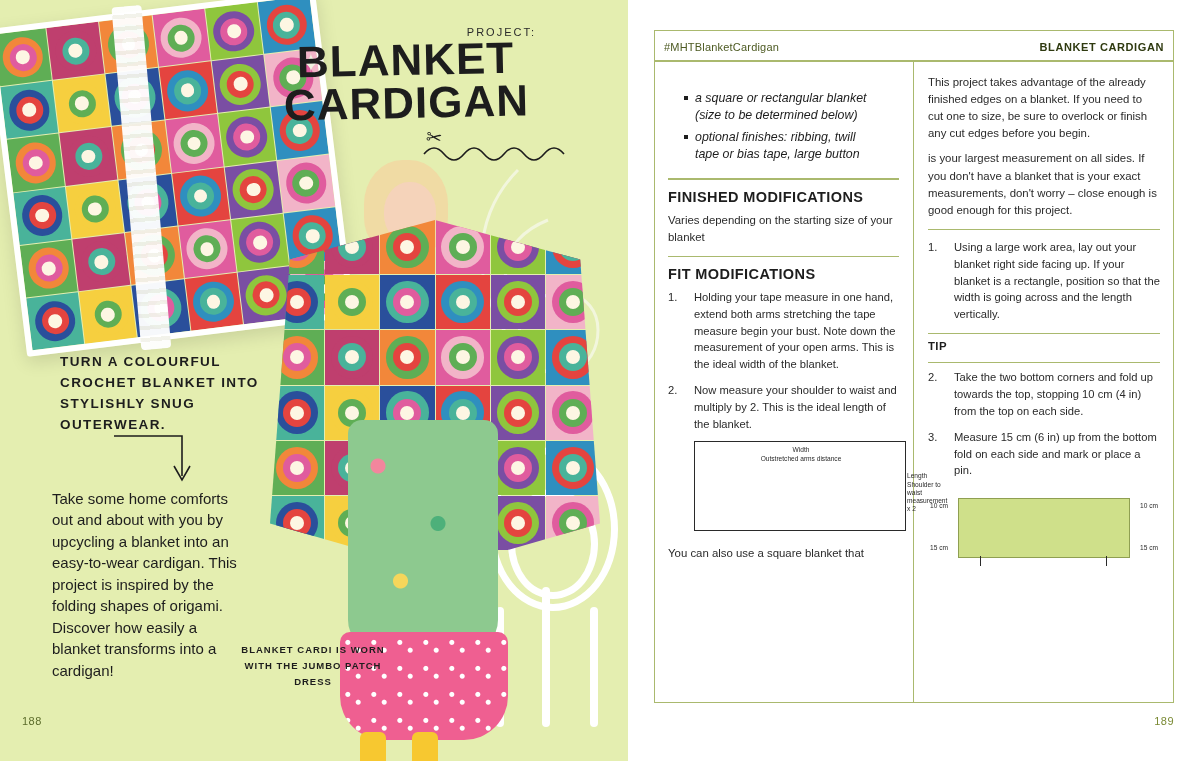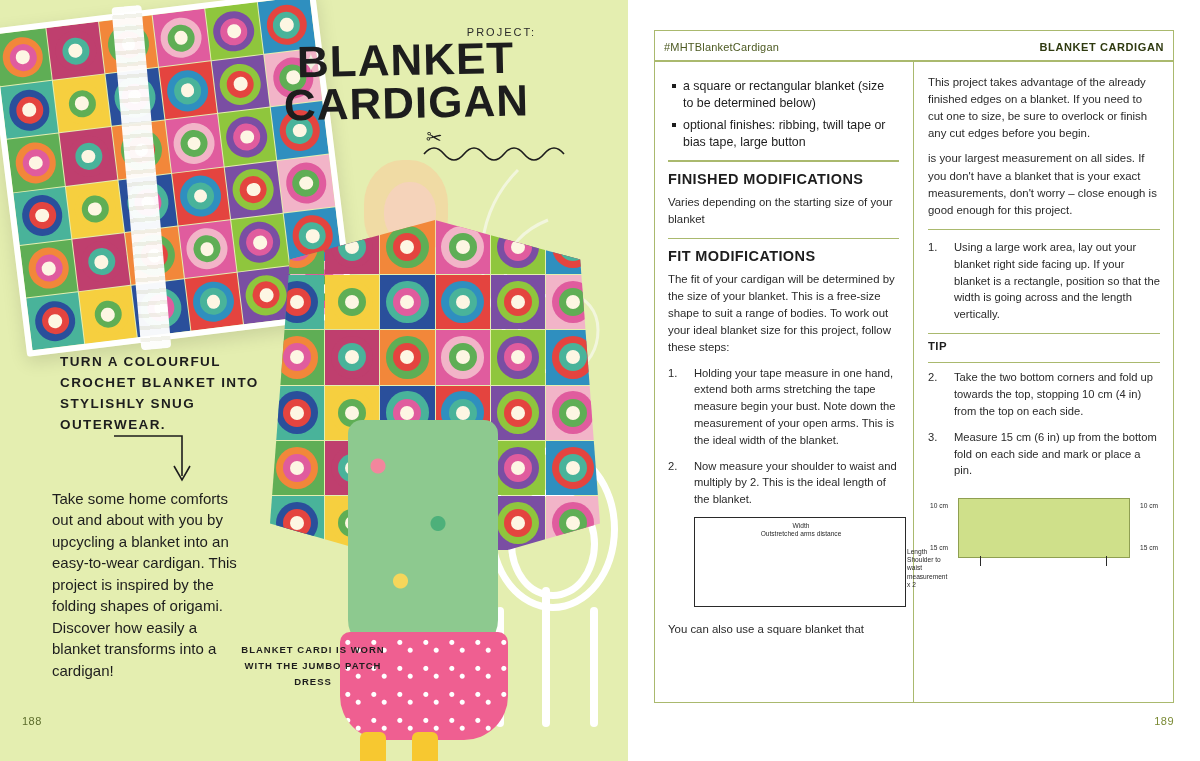--- a/index.html
+++ b/index.html
@@ -139,21 +139,21 @@
     display:flex;box-sizing:border-box;
   }
   .col{padding:12px 14px 10px 14px;box-sizing:border-box;}
   .col-left{width:50%;border-right:1.5px solid #aab96e;}
   .col-right{width:50%;}
   h2.sec{
     margin:0 0 7px 0;font-size:14.5px;letter-spacing:.4px;color:#1d1d1d;
     font-weight:bold;
   }
   .hr{height:1.2px;background:#aab96e;margin:10px 0 9px 0;}
-  ul.bul{margin:4px;padding:0;list-style:none;}
+  ul.bul{margin:16px;padding:0;list-style:none;font-style:italic;}
   ul.bul li{
     position:relative;padding-left:11px;margin-bottom:5px;
     font-size:12.4px;line-height:1.36;color:#1d1d1d;
   }
   ul.bul li:before{
     content:"";position:absolute;left:0;top:6px;width:4px;height:4px;background:#1d1d1d;
   }
   p.body{margin:0 0 8px 0;font-size:11.4px;line-height:1.5;color:#2a2a2a;}
   ol.num{margin:4px 0 0 0;padding:0;list-style:none;counter-reset:n;}
   ol.num li{
@@ -621,21 +621,20 @@
         </ul>
 
         <div class="hr"></div>
 
         <h2 class="sec">FINISHED MODIFICATIONS</h2>
         <p class="body">Varies depending on the starting size of your blanket</p>
 
         <div class="hr"></div>
 
         <h2 class="sec">FIT MODIFICATIONS</h2>
-        <p class="body">The fit of your cardigan will be determined by the size of your blanket. This is a free-size shape to suit a range of bodies. To work out your ideal blanket size for this project, follow these steps:</p>
 
         <ol class="num">
           <li>Holding your tape measure in one hand, extend both arms stretching the tape measure begin your bust. Note down the measurement of your open arms. This is the ideal width of the blanket.</li>
           <li>Now measure your shoulder to waist and multiply by 2. This is the ideal length of the blanket.</li>
         </ol>
 
         <div class="diag1">
           <div class="lbl" style="left:46px;top:4px;width:120px;">
             <span>Width</span><br>
             <span>Outstretched arms distance</span>

